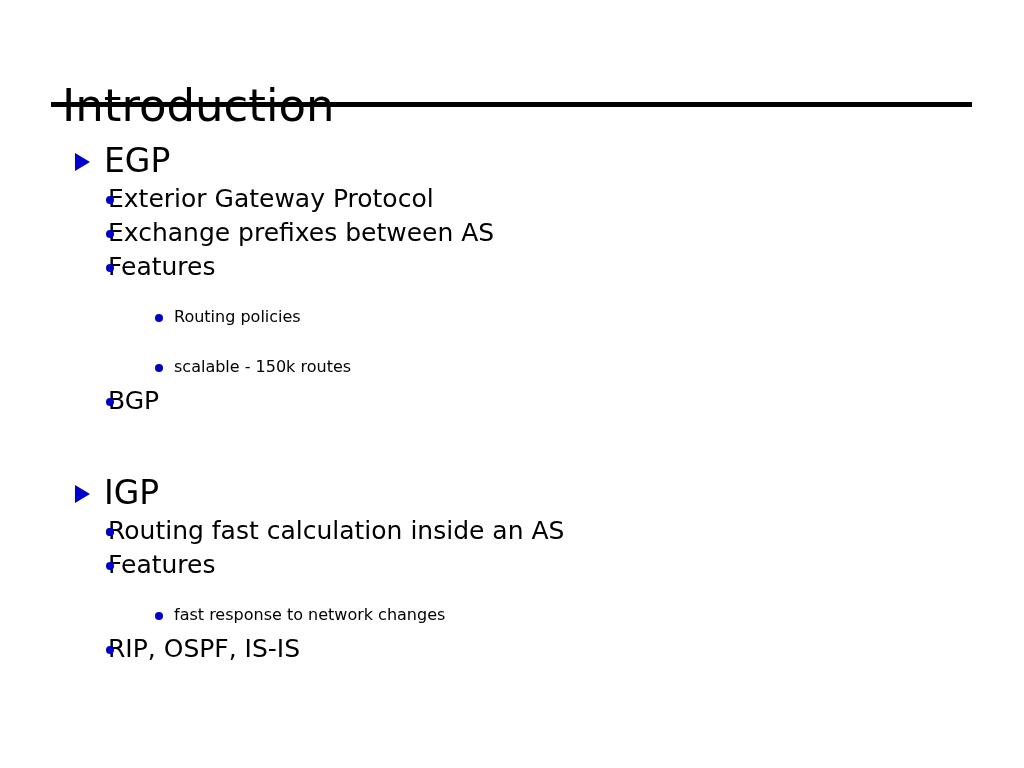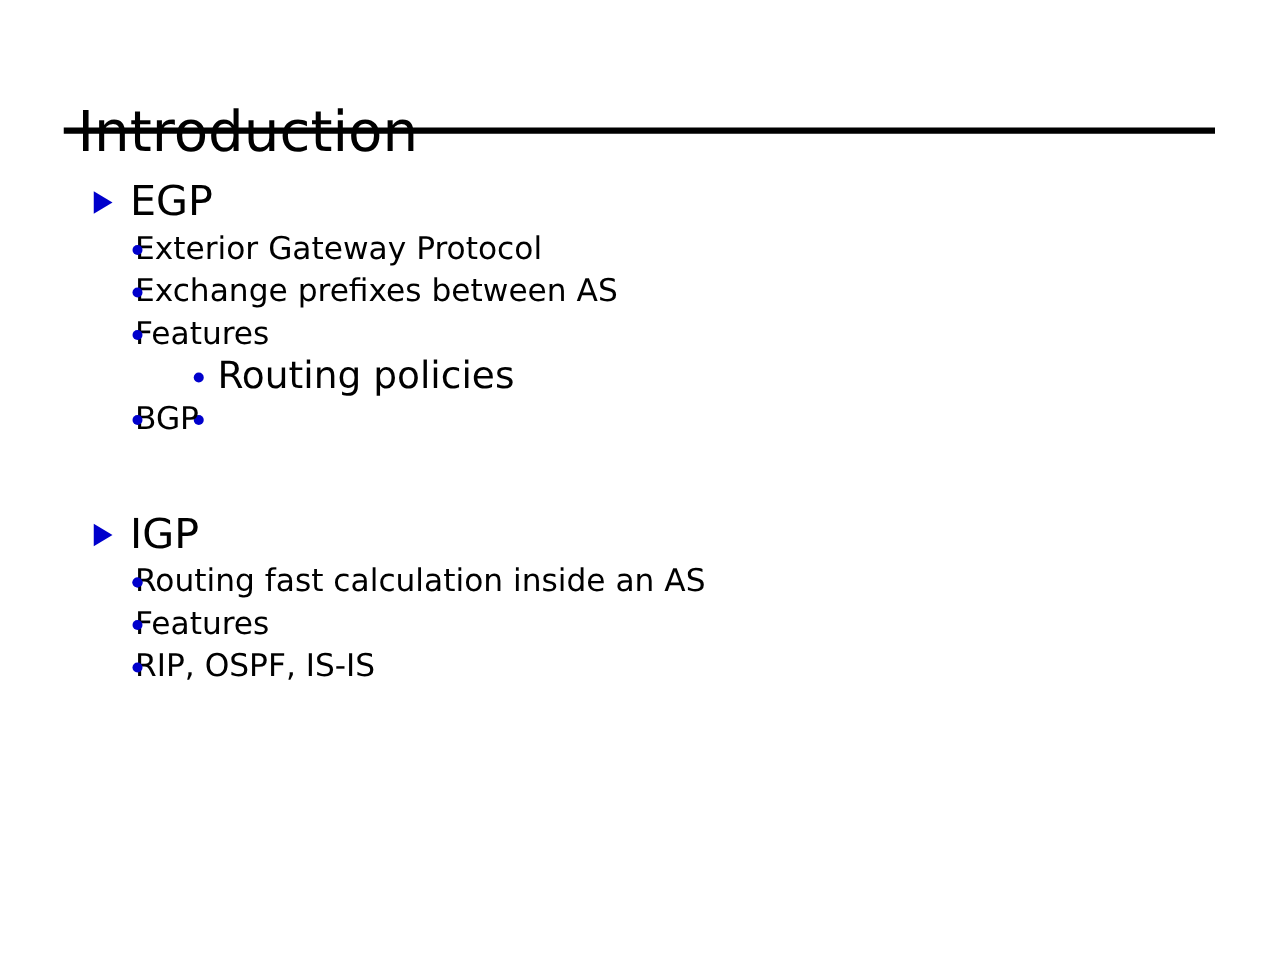--- a/index.html
+++ b/index.html
@@ -95,23 +95,23 @@
     top: 14px;
     width: 8px;
     height: 8px;
     border-radius: 50%;
     background: #0000cc;
   }
 
   
   .lvl3 {
     padding-left: 174px;
-    font-size: 30px;
+    font-size: 16px;
     line-height: 34px;
-    margin-top: 0px;
+    margin-top: 16px;
   }
   .lvl3 .marker {
     position: absolute;
     left: 155px;
     top: 14px;
     width: 8px;
     height: 8px;
     border-radius: 50%;
     background: #0000cc;
   }
@@ -152,20 +152,21 @@
       <li class="bullet-item lvl2">
         <span class="marker"></span>
         <span class="label">Features</span>
       </li>
       <li class="bullet-item lvl3">
         <span class="marker"></span>
         <span class="label">Routing policies</span>
       </li>
       <li class="bullet-item lvl3">
         <span class="marker"></span>
+        <span class="label">scalable - 150k routes</span>
       </li>
       <li class="bullet-item lvl2">
         <span class="marker"></span>
         <span class="label">BGP</span>
       </li>
     </ul>
 
     <ul class="bullet-list">
       <li class="bullet-item lvl1 section-gap">
         <span class="marker"></span>
@@ -175,20 +176,24 @@
         <span class="marker"></span>
       </li>
       <li class="bullet-item lvl2">
         <span class="marker"></span>
         <span class="label">Routing fast calculation inside an AS</span>
       </li>
       <li class="bullet-item lvl2">
         <span class="marker"></span>
         <span class="label">Features</span>
       </li>
+      <li class="bullet-item lvl3">
+        <span class="marker"></span>
+        <span class="label">fast response to network changes</span>
+      </li>
       <li class="bullet-item lvl2">
         <span class="marker"></span>
         <span class="label">RIP, OSPF, IS-IS</span>
       </li>
     </ul>
 
   </div>
 </div>
 
 </body></html>

